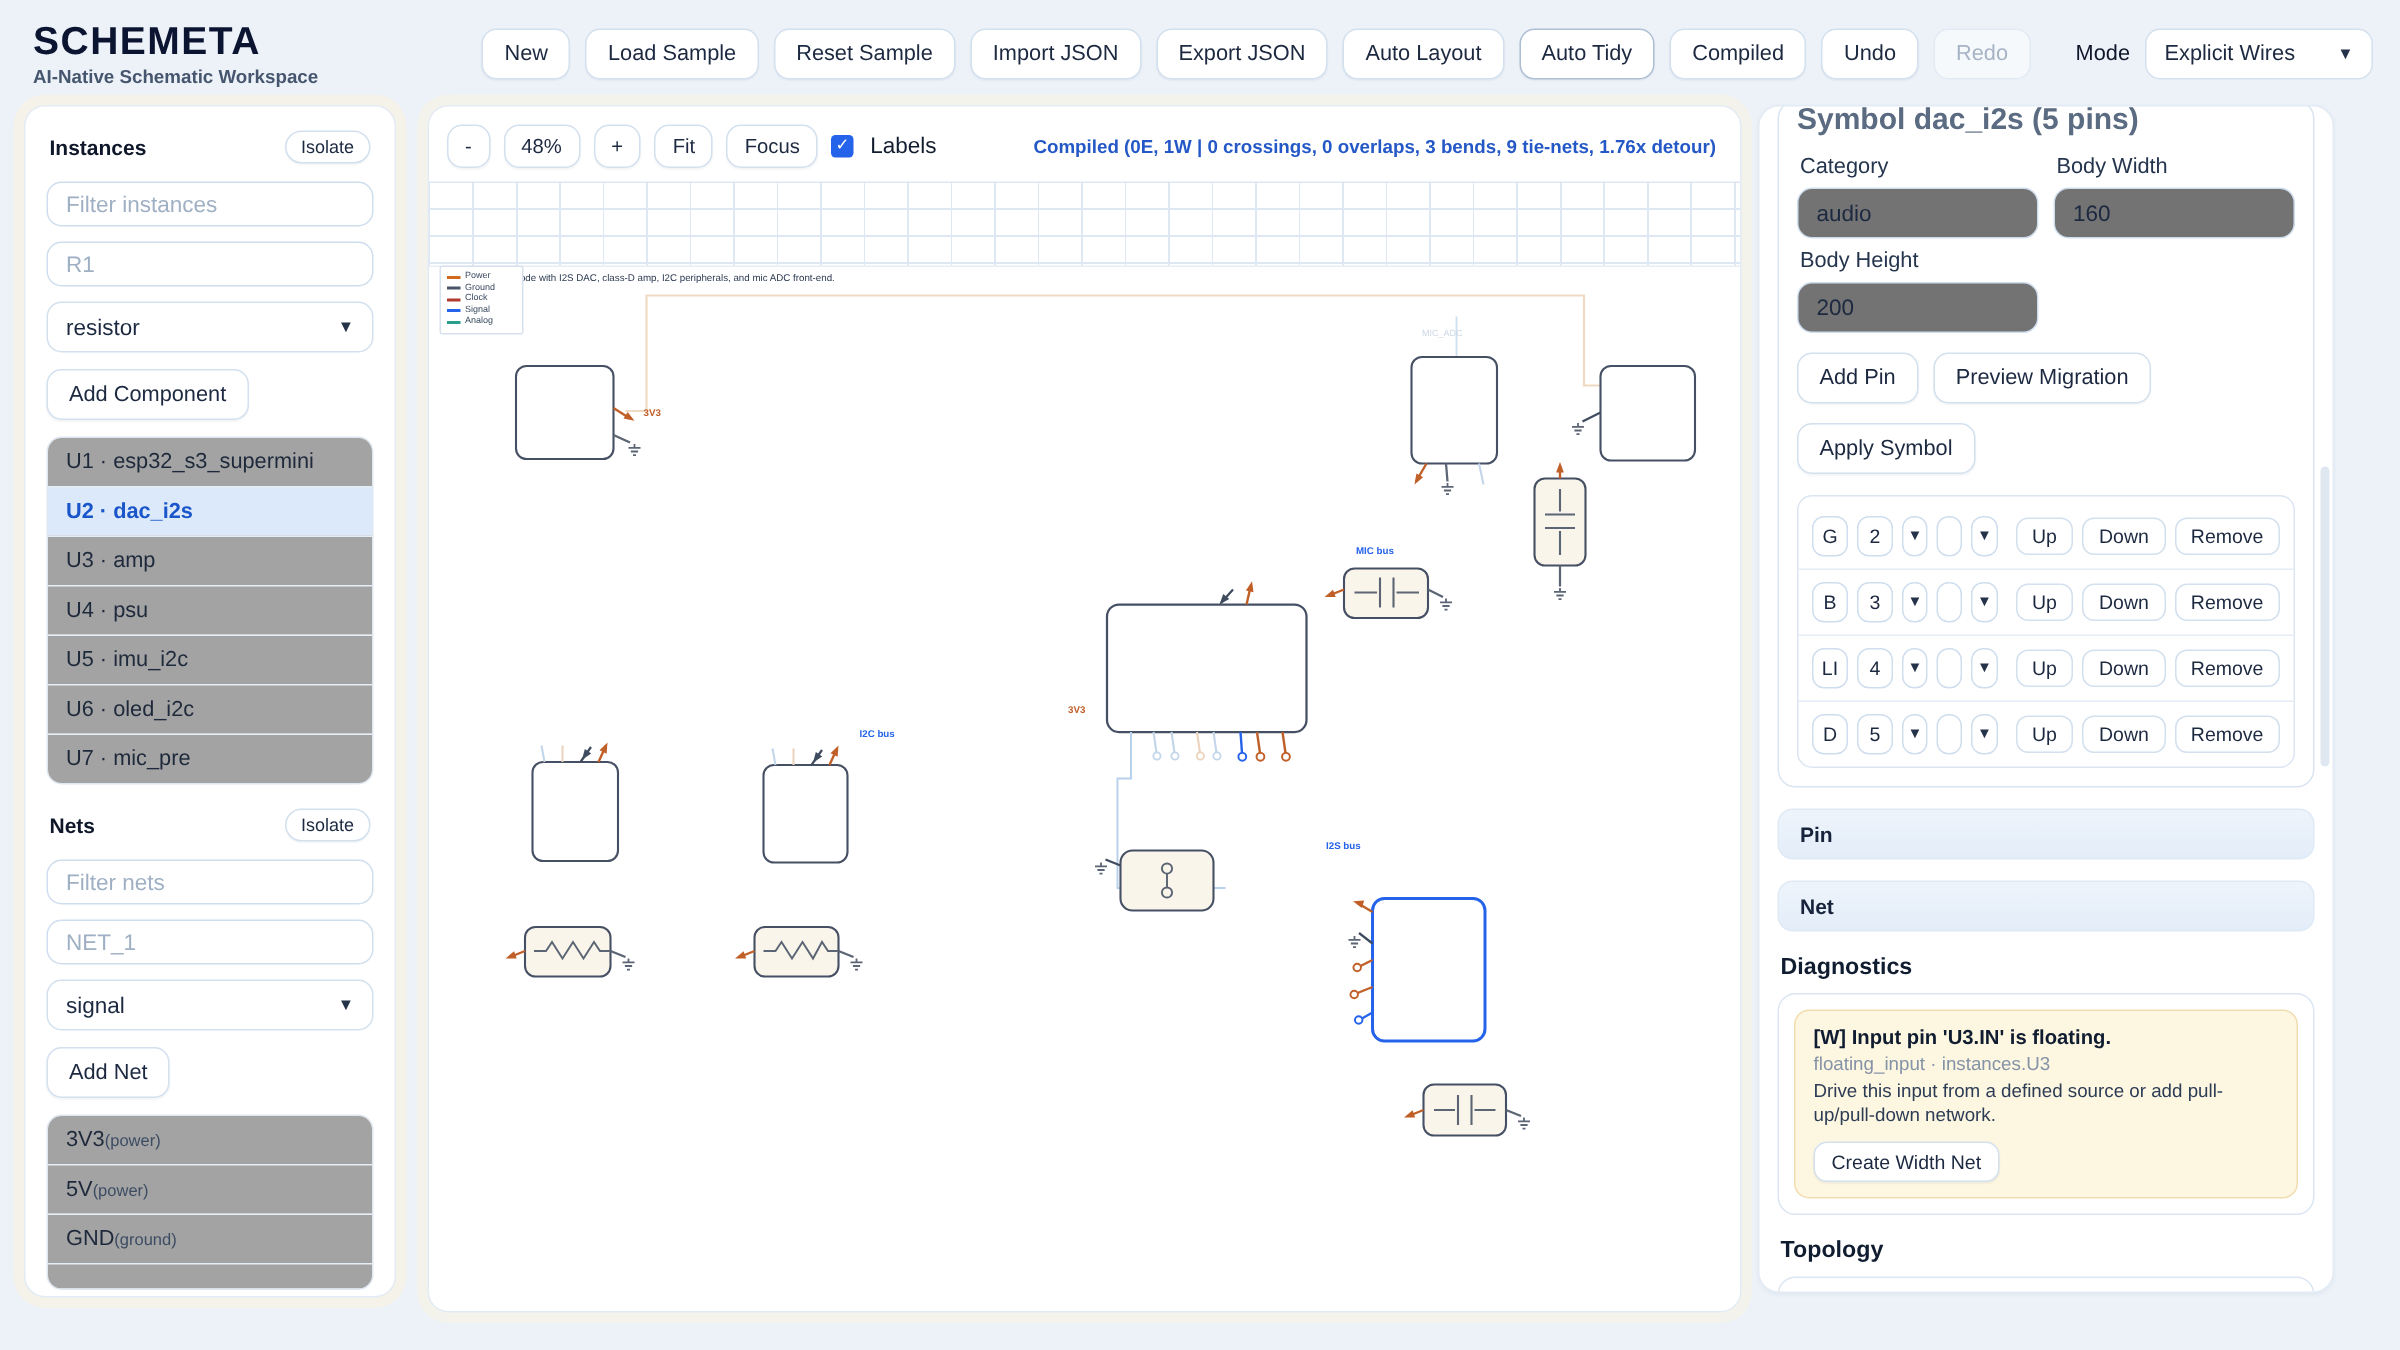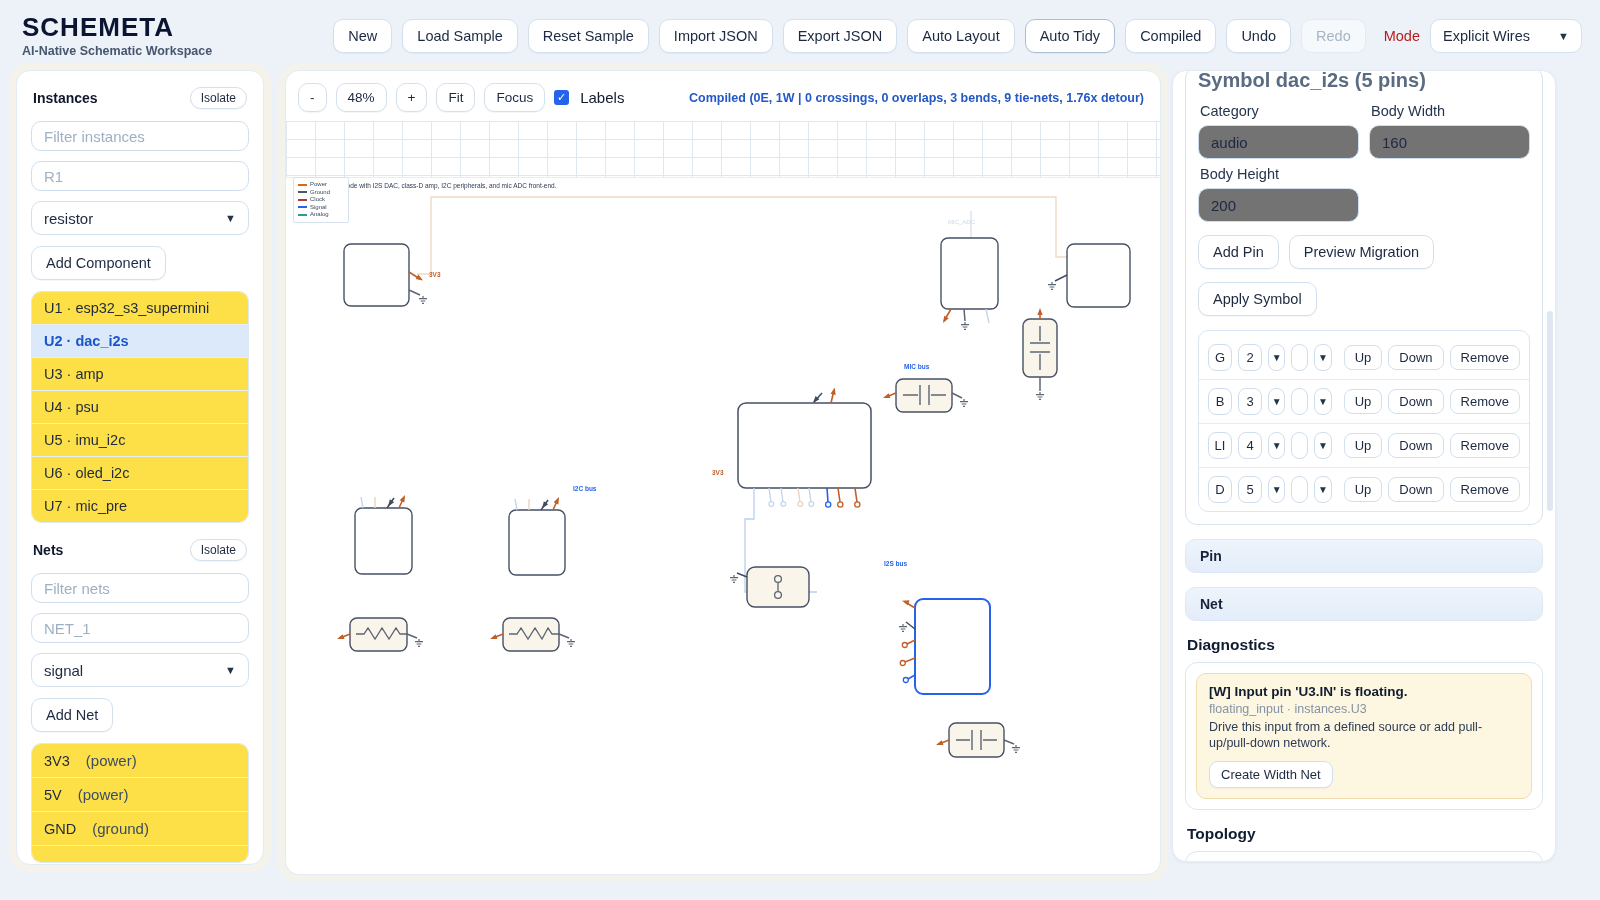--- a/index.html
+++ b/index.html
@@ -8,42 +8,42 @@
   .header{height:70px;box-sizing:border-box;display:flex;align-items:center;padding:8px 18px 6px 22px;}
   .logo-block{width:336px;}
   .logo{font-size:26px;font-weight:800;letter-spacing:1px;color:#0b1430;line-height:1.05;}
   .logo-sub{font-size:12.5px;font-weight:700;color:#46566e;margin-top:2px;}
   .hbtns{display:flex;align-items:center;gap:10px;}
   .btn{background:#fff;border:1px solid #d3e0ee;border-radius:10px;padding:8px 14px;font-size:14.5px;color:#1c2940;box-shadow:0 1px 1px rgba(30,60,100,.05);cursor:pointer;white-space:nowrap;}
   .btn.small{padding:6px 11px;font-size:13.5px;}
   .btn.tiny{padding:3px 10px;font-size:12px;border-radius:999px;}
   .btn.emph{border-color:#aebfd4;}
   .btn.disabled{color:#a7b4c6;background:#f6f9fc;border-color:#e2eaf3;box-shadow:none;}
-  .mode-label{font-size:14.5px;color:#b91c1c;margin-left:8px;}
+  .mode-label{font-size:14.5px;color:#0f172a;margin-left:20px;}
   .fakeselect{background:#fff;border:1px solid #d3e0ee;border-radius:10px;padding:8px 12px;font-size:14.5px;color:#1c2940;display:flex;align-items:center;justify-content:space-between;cursor:pointer;}
   .fakeselect .chev{font-size:11px;color:#24324a;margin-left:10px;}
   .mode-select{width:126px;}
   
   .main{display:flex;align-items:flex-start;}
   .panel{background:#fff;border:1px solid #e3ebf5;border-radius:14px;box-sizing:border-box;box-shadow:0 1px 3px rgba(30,60,110,.06);}
   .panel-left{width:248px;margin-left:16px;height:795px;padding:12px 14px;overflow:hidden;box-shadow:0 0 0 7px rgba(250,243,220,.55);}
   .panel-canvas{width:876px;margin-left:21px;height:805px;position:relative;overflow:hidden;box-shadow:0 0 0 7px rgba(250,243,220,.45);}
   .panel-right{width:384px;margin-left:11px;height:792px;padding:0 12px;overflow:hidden;position:relative;}
   
   .sec-head{display:flex;align-items:center;justify-content:space-between;margin:4px 2px 2px;}
   .sec-title{font-size:14px;font-weight:700;color:#0f172a;}
   .inp{box-sizing:border-box;width:100%;height:30px;border:1px solid #cfdeee;border-radius:10px;padding:0 12px;font-size:15px;color:#1c2940;margin-top:10px;background:#fff;font-family:"Liberation Sans",sans-serif;outline:none;}
   .inp::placeholder{color:#9fb0c4;opacity:1;}
   .sel{margin-top:10px;height:34px;box-sizing:border-box;padding:0 12px;font-size:15px;}
   .addbtn{margin:11px 0 4px;display:inline-block;}
   .list{border:1px solid #dfe8f2;border-radius:10px;margin-top:7px;overflow:hidden;}
-  .list-item{padding:8px 12px;font-size:14.5px;color:#1e293b;border-top:1px solid #e6edf5;cursor:pointer;background:#fde047;}
+  .list-item{padding:8px 12px;font-size:14.5px;color:#1e293b;border-top:1px solid #e6edf5;cursor:pointer;background:#a3a3a3;}
   .list-item:first-child{border-top:none;}
   .list-item.selected{background:#dbe9fb;color:#1a56c9;font-weight:700;}
-  .net-type{font-size:15px;color:#3c4c63;margin-left:16px;text-align:center;}
+  .net-type{font-size:11px;color:#3c4c63;margin-left:0;text-align:center;}
   .nets-sec{margin-top:16px;}
   
   .cv-toolbar{display:flex;align-items:center;gap:9px;padding:12px 12px 0 12px;position:relative;z-index:5;}
   .cv-status{margin-left:auto;font-size:12.5px;font-weight:700;color:#2458c6;padding-right:4px;white-space:nowrap;}
   .chk{width:15px;height:15px;background:#2563eb;border-radius:3px;color:#fff;font-size:11px;line-height:15px;text-align:center;display:inline-block;cursor:pointer;}
   .chk-label{font-size:15px;color:#111c2e;margin-left:2px;}
   .gridband{position:absolute;left:0;right:0;top:50px;height:56px;background-image:repeating-linear-gradient(to right,#d9e4f1 0 1px,transparent 1px 29px),repeating-linear-gradient(to bottom,#d9e4f1 0 1px,transparent 1px 18px);border-bottom:1px solid #e2eaf4;opacity:.85;}
   .sheet-svg{position:absolute;left:0;top:0;z-index:2;}
   .legendbox{position:absolute;left:7px;top:106px;z-index:4;background:#fff;border:1px solid #d8e2ee;border-radius:2px;padding:3px 4px;width:46px;}
   .leg-row{display:flex;align-items:center;height:7.5px;}

